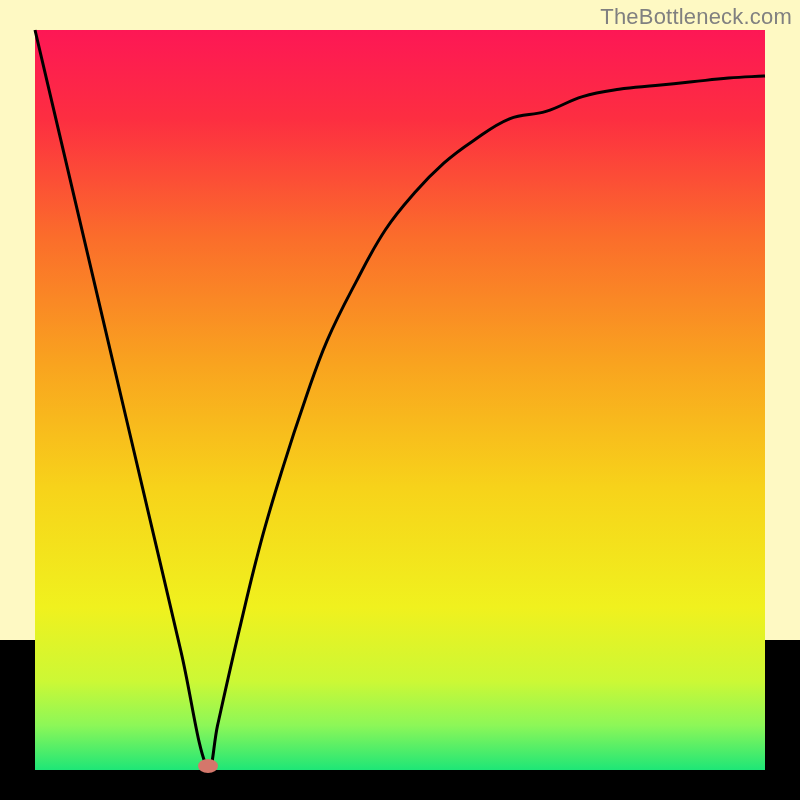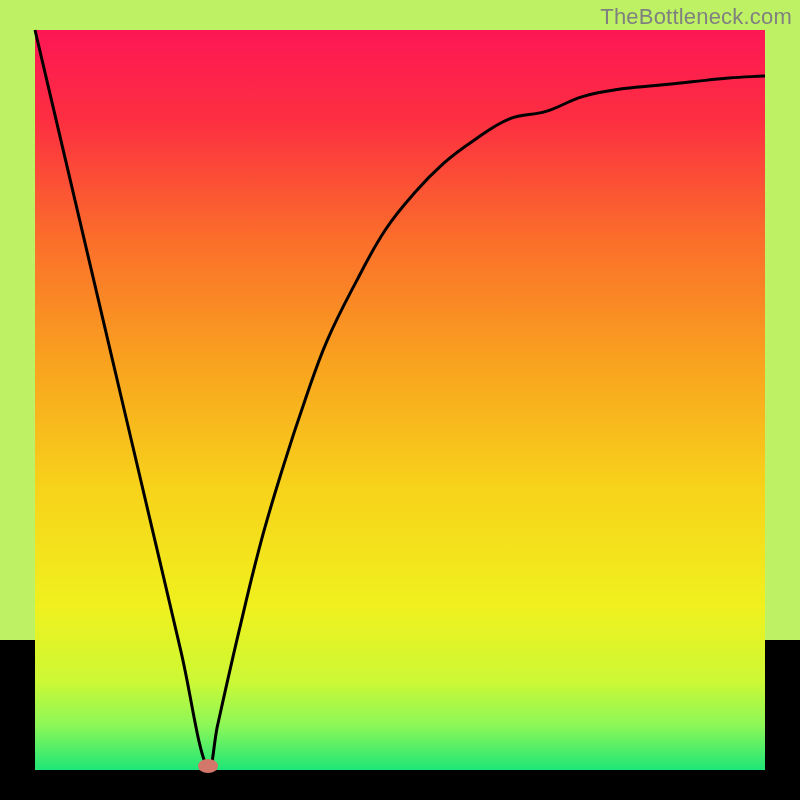--- a/index.html
+++ b/index.html
@@ -8,21 +8,21 @@
     width: 800px;
     height: 800px;
     overflow: hidden;
     background: #000;
     font-family: Arial, Helvetica, sans-serif;
   }
   .frame {
     position: relative;
     width: 800px;
     height: 640px;
-    background: #bef264;
+    background: #fef9c3;
   }
   .attribution {
     position: absolute;
     top: 4px;
     right: 8px;
     color: #808080;
     font-size: 22px;
     letter-spacing: 0.2px;
     z-index: 10;
   }

